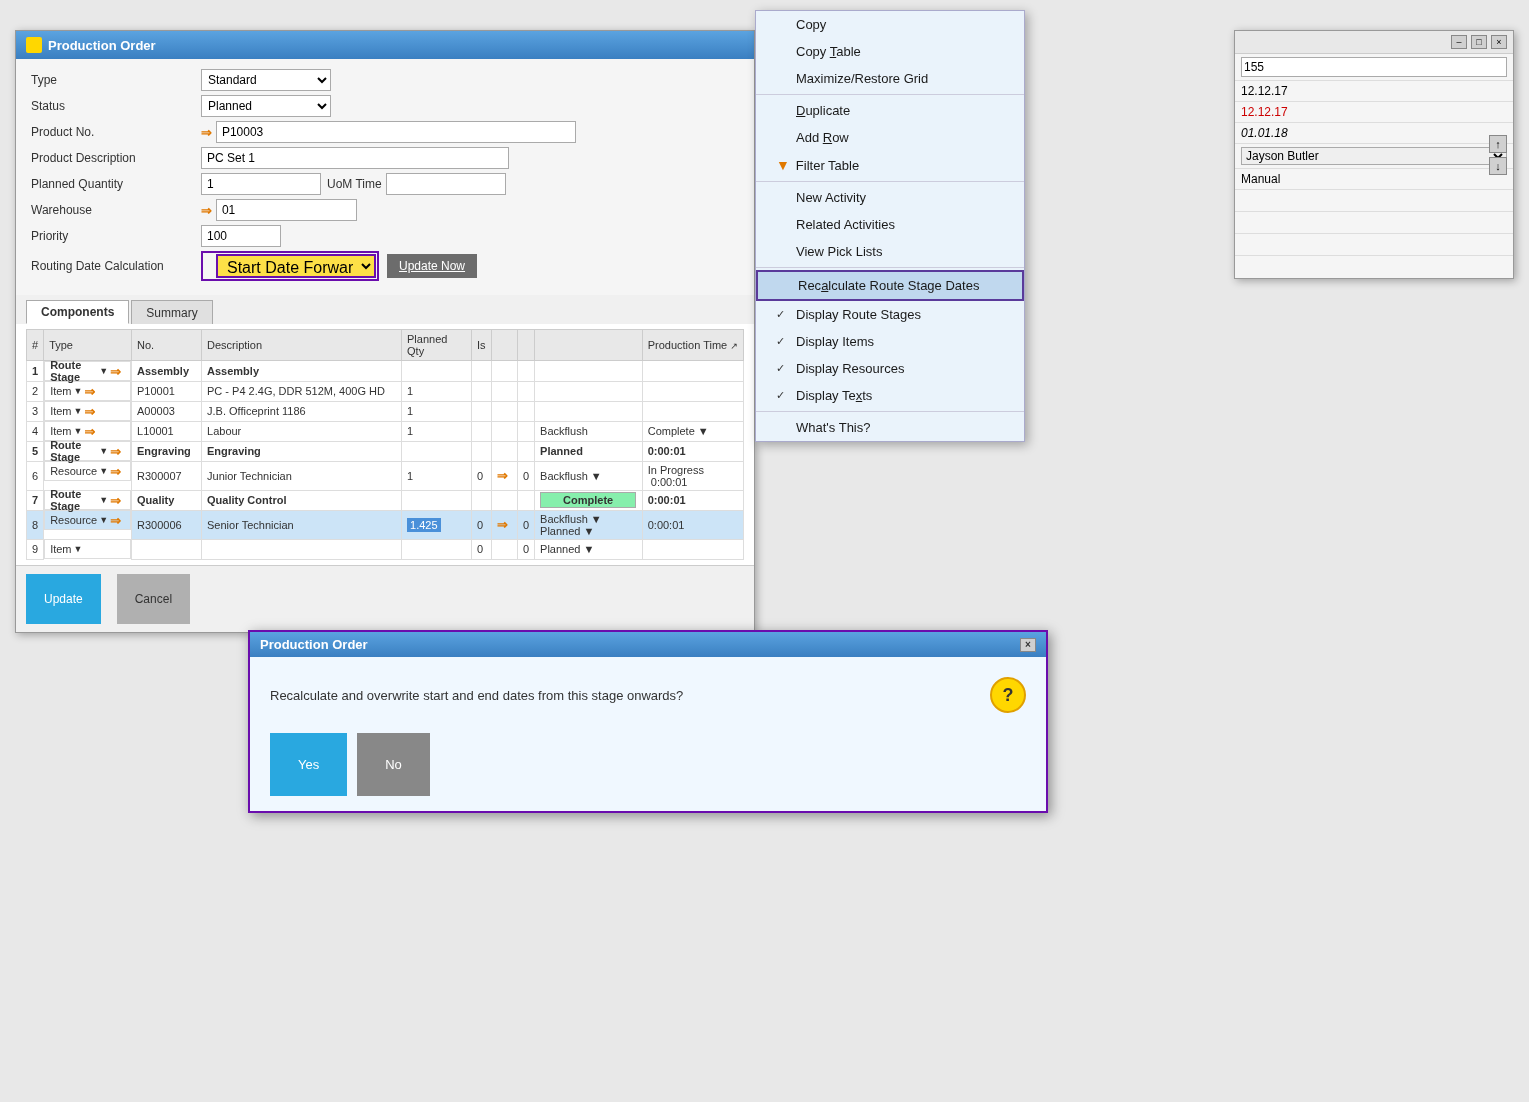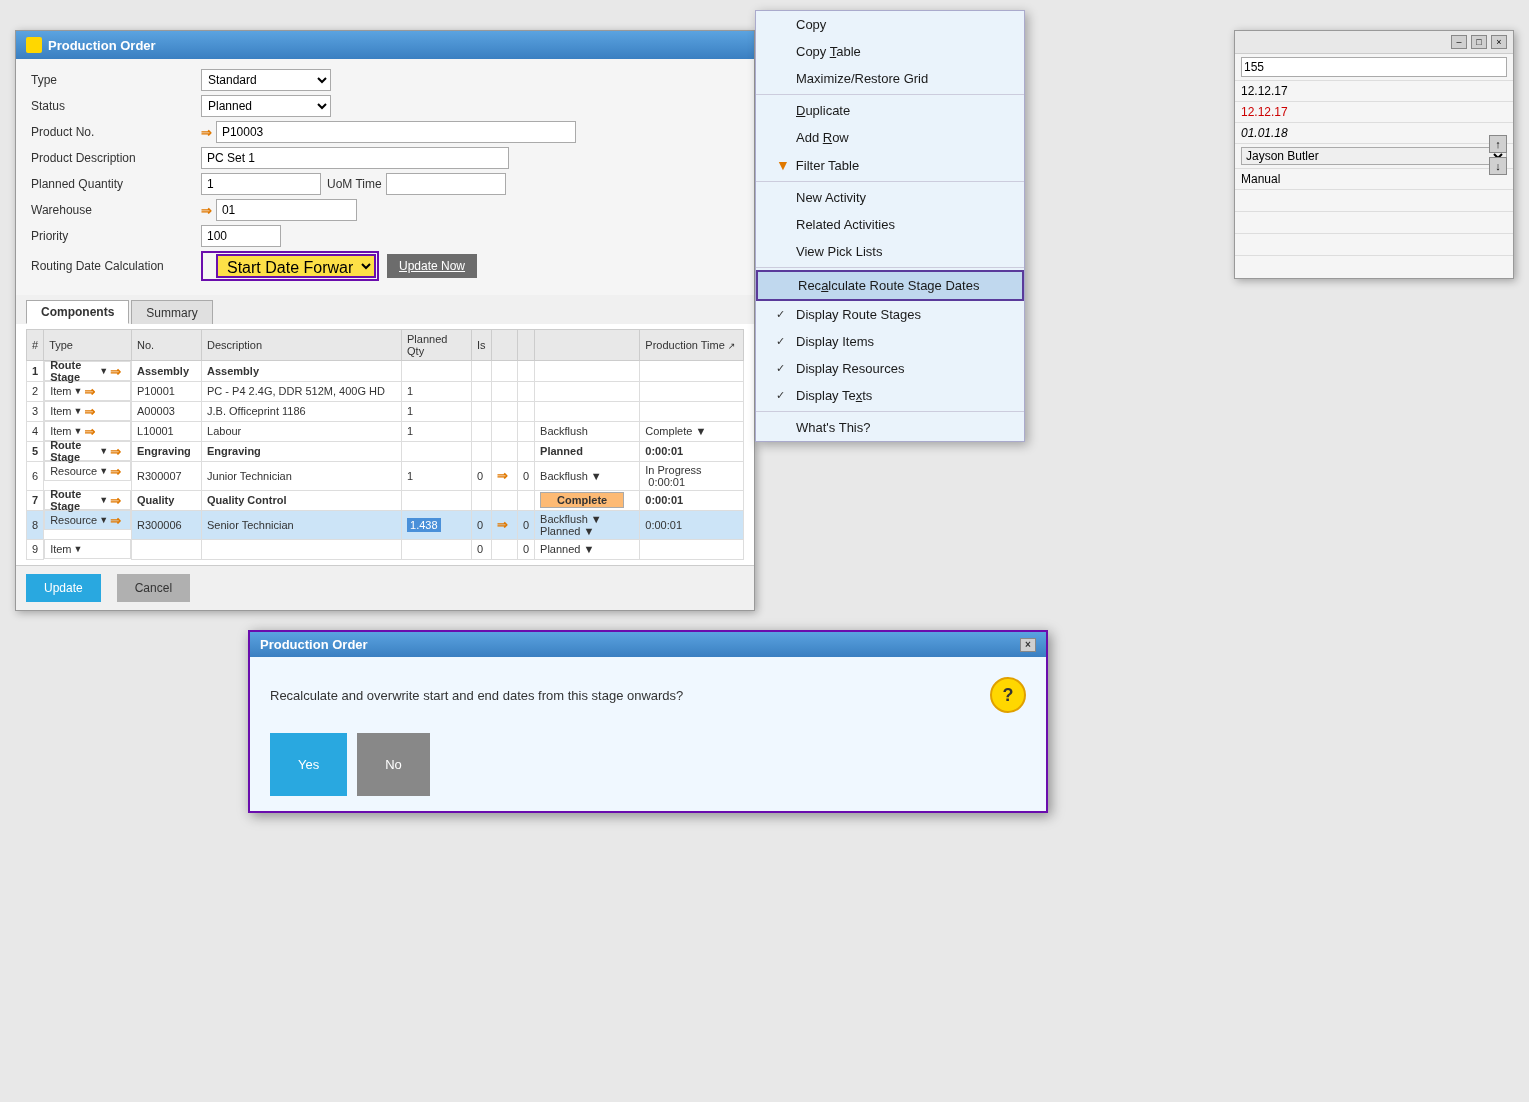--- a/index.html
+++ b/index.html
@@ -175,21 +175,21 @@
       color: white;
       border: none;
       padding: 5px 18px;
       font-size: 12px;
       cursor: pointer;
     }
     .btn-cancel {
       background: #b0b0b0;
       color: #333;
       border: none;
-      padding: 7px 18px;
+      padding: 18px 18px;
       font-size: 12px;
       cursor: pointer;
     }
     .remarks-label {
       color: #555;
       font-size: 12px;
       padding: 4px 0;
     }
     .remarks-row {
       display: flex;
@@ -560,30 +560,30 @@
               <b>Route Stage</b> 
               <span style="font-size:9px;">▼</span> 
               <span class="arrow-icon">⇒</span>
             </td>
           <td><b>Quality</b></td>
           <td><b>Quality Control</b></td>
           <td></td>
           <td></td>
           <td></td>
           <td></td>
-          <td><span style="background:#fdba74;padding:1px 16px;border:1px solid #aaa;">Complete</span></td>
+          <td><span style="background:#86efac;padding:1px 22px;border:1px solid #aaa;">Complete</span></td>
           <td><b>0:00:01</b></td>
         </tr>
 
         <tr class="selected-row">
           <td>8</td>
           <td style="display:flex;align-items:center;gap:2px;">Resource <span style="font-size:9px;">▼</span> <span class="arrow-icon">⇒</span></td>
           <td>R300006</td>
           <td>Senior Technician</td>
-          <td><span class="cell-highlight">1.438</span></td>
+          <td><span class="cell-highlight">1.425</span></td>
           <td>0</td>
           <td><span class="arrow-icon">⇒</span></td>
           <td>0</td>
           <td>Backflush ▼ Planned ▼</td>
           <td>0:00:01</td>
         </tr>
 
         <tr>
           <td>9</td>
           <td style="display:flex;align-items:center;gap:2px;">Item <span style="font-size:9px;">▼</span></td>

